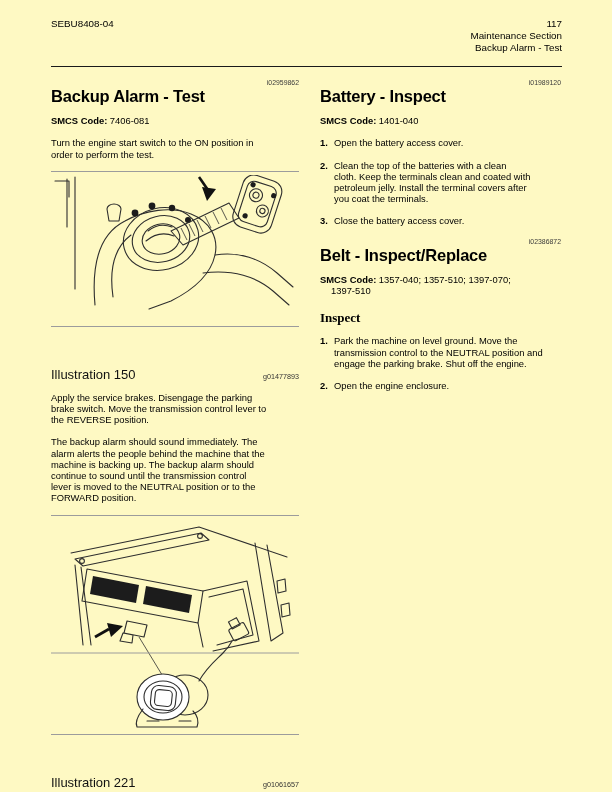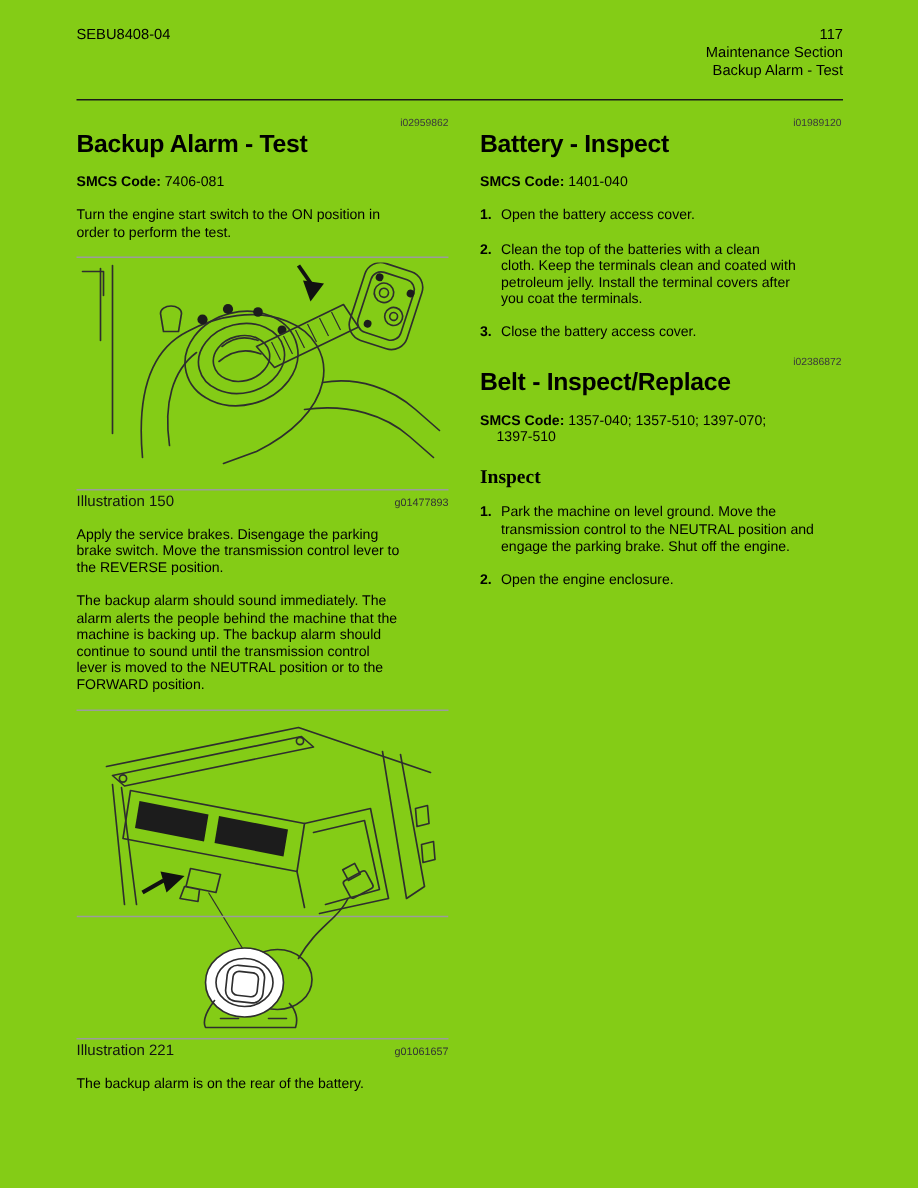--- a/index.html
+++ b/index.html
@@ -1,18 +1,18 @@
 <!DOCTYPE html>
 <html><head>
 <meta charset="utf-8">
 <title>SEBU8408-04 — Page 117</title>
 <style>
   html,body { margin:0; padding:0; background:#ffffff; }
   .page {
-    position:relative; width:612px; height:792px; background:#84cc16; color:#000;
+    position:relative; width:612px; height:792px; background:#fef9c3; color:#000;
     font-family:"Liberation Sans","DejaVu Sans",sans-serif; overflow:hidden;
   }
   .header {
     position:absolute; top:18px; left:51px; right:50px;
     display:flex; justify-content:space-between; align-items:flex-start;
     font-size:9.8px; line-height:12px;
   }
   .header-right { text-align:right; }
   .header-rule { position:absolute; top:66px; left:51px; right:50px; border-top:1.2px solid #1a1a1a; }
   .columns { position:absolute; top:79px; left:51px; display:flex; gap:21px; }
@@ -22,21 +22,21 @@
   .id-code { font-size:6.9px; color:#3a3a3a; text-align:right; margin:0 0 1px 0; }
   h1.sect { font-size:16.5px; line-height:19px; font-weight:bold; letter-spacing:-0.2px; margin:0 0 9px 0; }
   h2.sub  { font-size:13px; line-height:15px; font-weight:bold; margin:14px 0 10px 0;font-family:Liberation Serif, serif; }
   p.body  { font-size:9.4px; line-height:11.2px; white-space:pre-line; margin:0 0 11px 0; }
   .smcs   { font-size:9.4px; line-height:11.4px; margin:0 0 11px 0; }
   .smcs.hang { padding-left:11px; text-indent:-11px; white-space:pre-line; }
   .b { font-weight:bold; }
 
   .figure { border-top:1px solid #9c9c9c; border-bottom:1px solid #9c9c9c; padding:3px 0; }
   .fig-caption { display:flex; justify-content:space-between; align-items:baseline; margin:2px 0 10px 0; }
-  .fig-label { font-size:10px; color:#111; }
+  .fig-label { font-size:13px; color:#111;margin-top:38px; }
   .fig-code  { font-size:7.2px; color:#333; }
 
   .step { display:flex; font-size:9.4px; line-height:11.2px; margin:0 0 11px 0; }
   .step-num  { font-weight:bold; width:14px; flex:none; }
   .step-text { flex:1; white-space:pre-line; }
   .mt6 { margin-top:6px; }
 
   svg { display:block; }
   .ink { stroke:#2e2e2e; fill:none; stroke-width:1.1; stroke-linecap:round; stroke-linejoin:round; }
   .ink-thin { stroke:#2e2e2e; fill:none; stroke-width:0.8; }

